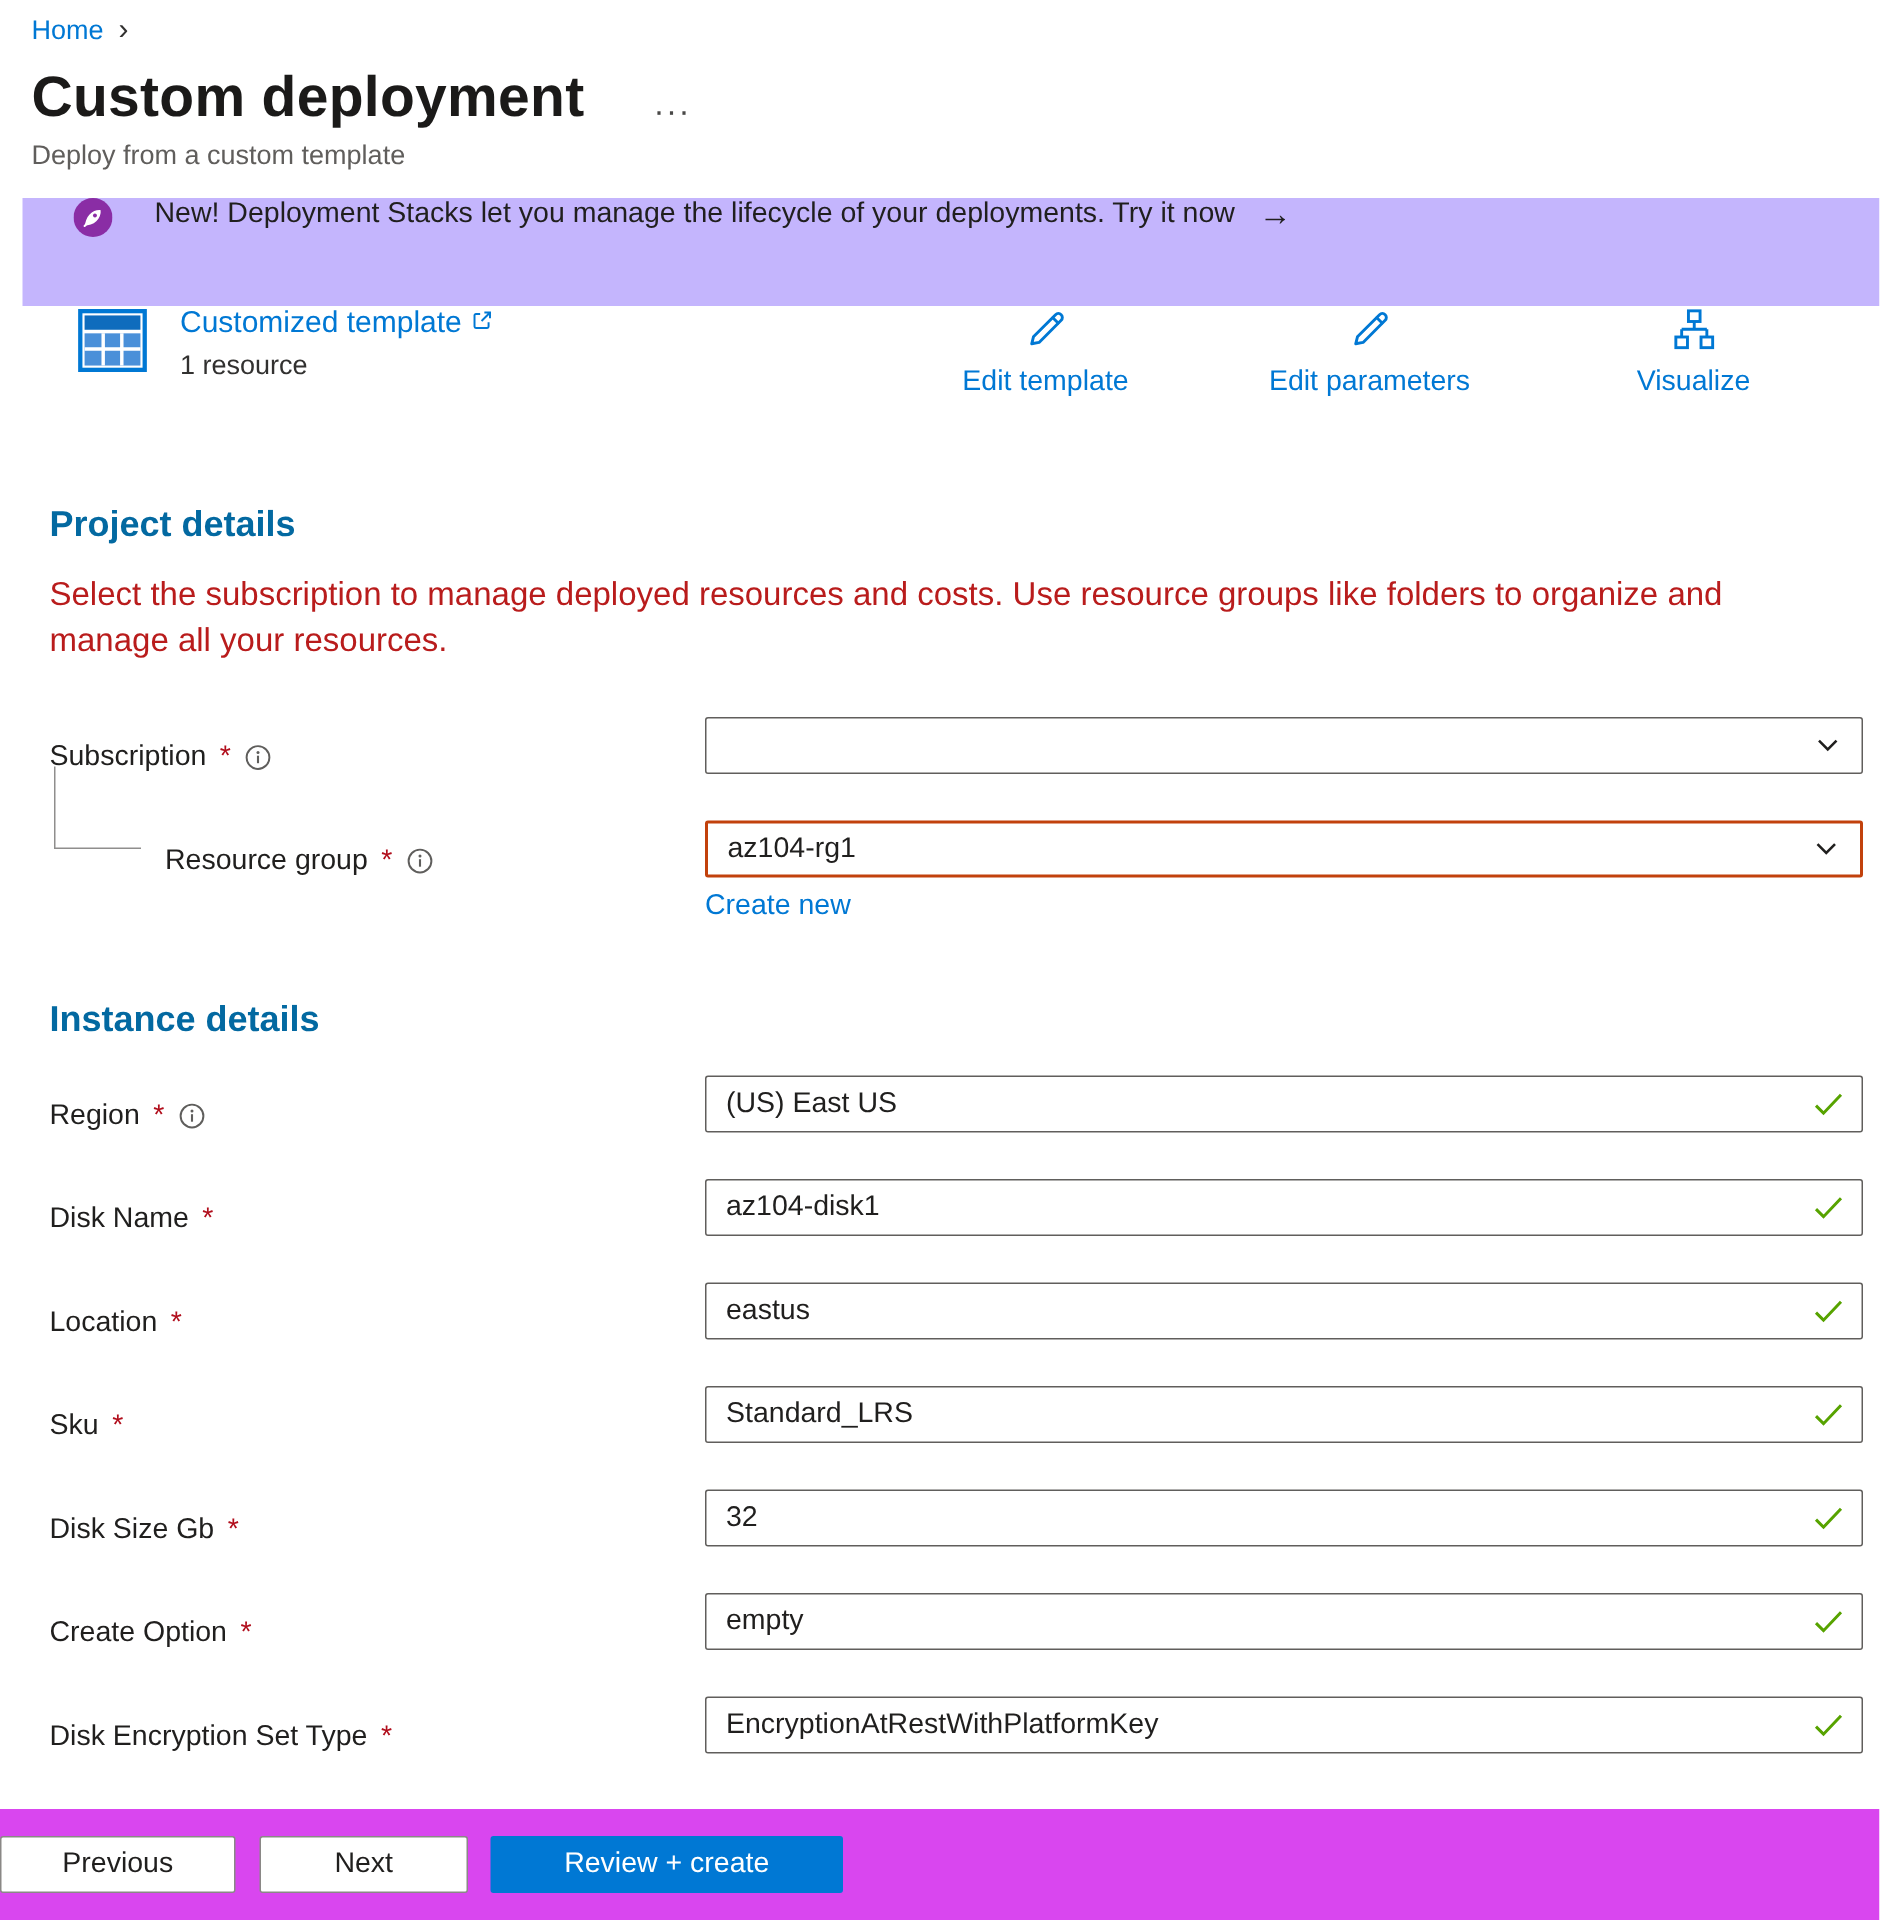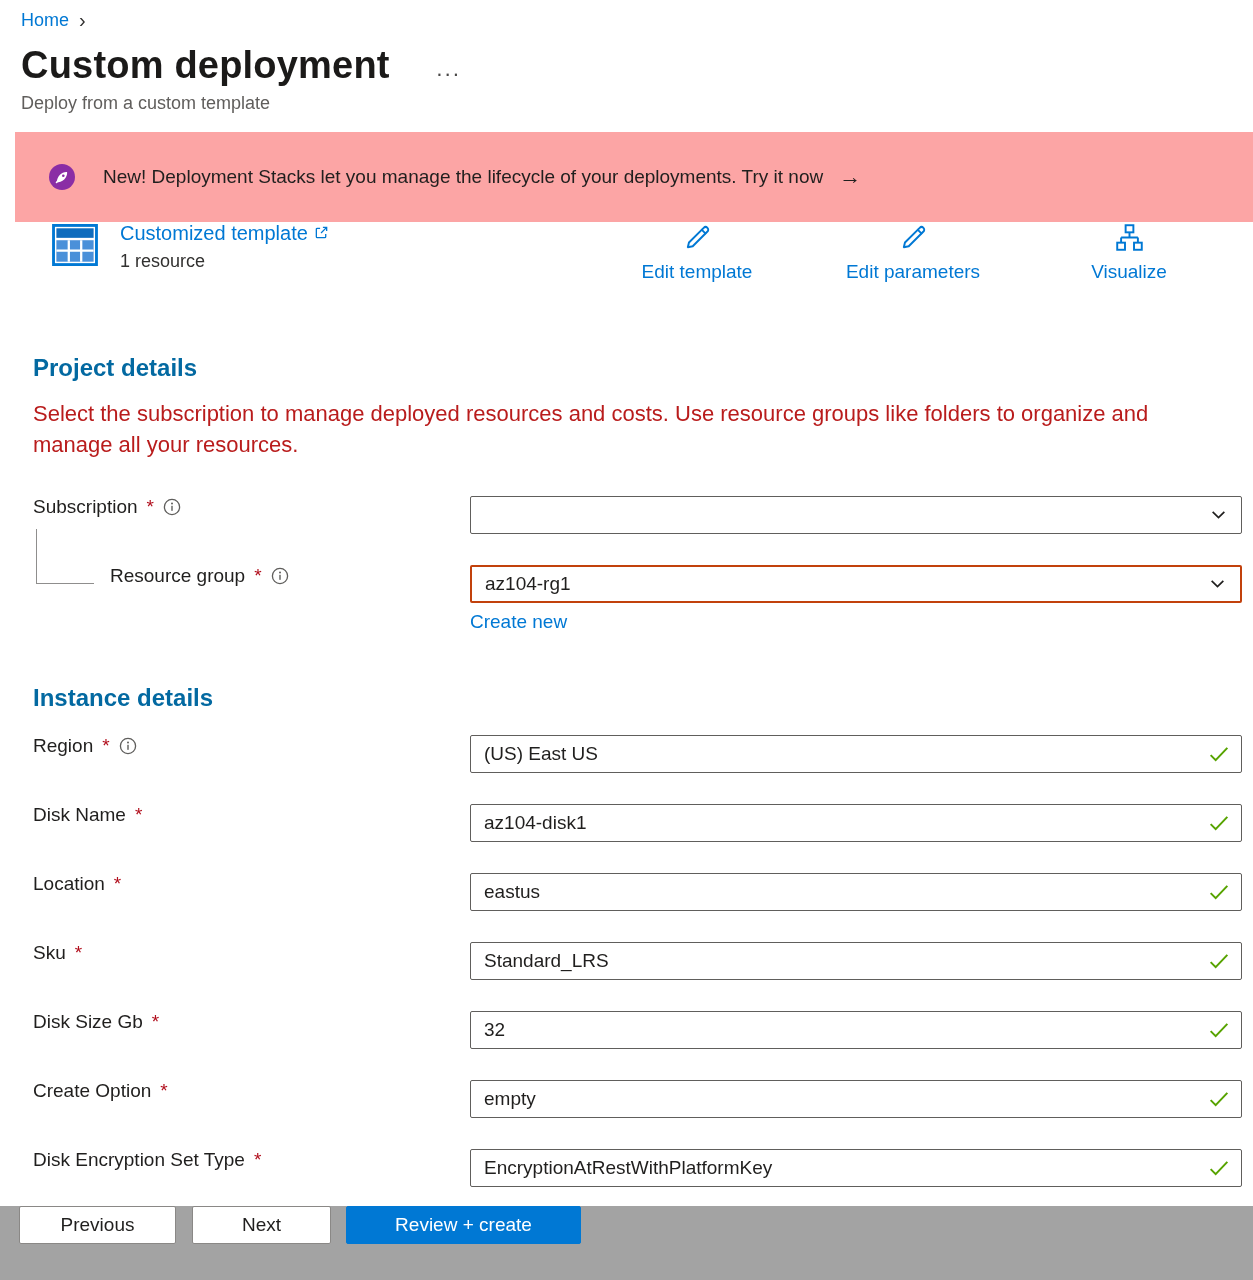--- a/index.html
+++ b/index.html
@@ -12,59 +12,59 @@
   a{color:#0078d4;text-decoration:none;cursor:pointer}
 
   .breadcrumb{margin:10px 0 0 21px;font-size:18px;display:flex;gap:10px}
   .crumb-sep{color:#323130;font-size:20px;line-height:1}
 
   .title-row{margin:13px 0 0 21px;display:flex;align-items:flex-end}
   h1{margin:0;font-size:38px;font-weight:700;color:#1b1a19;letter-spacing:.2px}
   .more{margin-left:46px;font-size:22px;color:#494847;letter-spacing:1px;cursor:pointer;user-select:none}
   .subtitle{margin:6px 0 0 21px;font-size:18px;color:#605e5c}
 
-  .banner{margin:18px 0 0 15px;width:1238px;height:90px;background:#fca5a5;display:flex;align-items:center;cursor:pointer}
+  .banner{margin:18px 0 0 15px;width:1238px;height:72px;background:#c4b5fd;display:flex;cursor:pointer}
   .rocket{margin-left:34px;width:26px;height:26px;flex:none;display:flex}
   .banner-text{margin-left:28px;font-size:19px;color:#201f1e}
   .banner-arrow{margin-left:16px;font-size:22px;color:#201f1e;line-height:1}
 
   .template-row{position:relative;height:88px}
   .tpl-left{display:flex;margin-left:52px}
   .tpl-icon{width:46px;height:42px;margin-top:2px;display:flex}
   .tpl-info{margin-left:22px}
   .tpl-title-line{display:flex;align-items:flex-start;gap:6px;font-size:20px}
   .tpl-sub{margin-top:6px;font-size:18px;color:#323130}
   .tpl-actions{position:absolute;top:0;right:16px;display:flex}
   .action{width:216px;display:flex;flex-direction:column;align-items:center;gap:4px;cursor:pointer}
   .action-label{font-size:19px;color:#0078d4}
 
   h2{margin:0;font-size:24px;font-weight:700;color:#0369a1}
   .h-project{margin:44px 0 0 33px}
   .desc{margin:16px 0 0 33px;width:1150px;font-size:22px;line-height:31px;color:#b91c1c}
 
   .form{margin-top:36px;position:relative}
-  .form-row{display:flex;align-items:flex-start;margin:0 0 31px 0}
+  .form-row{display:flex;align-items:flex-end;margin:0 0 31px 0}
   .form-row.rg{margin-bottom:8px}
   .label-cell{width:470px;flex:none;padding-left:33px;display:flex;align-items:center;gap:9px;font-size:19px;color:#201f1e}
   .rg .label-cell{padding-left:110px}
   .req{color:#b10e1c;font-size:19px}
   .info-icon{display:flex;cursor:pointer}
 
   .input-box{flex:1;margin-right:11px;height:38px;border:1px solid #605e5c;border-radius:2px;background:#fff;position:relative;display:flex;align-items:center;padding:0 46px 0 13px;font-size:19px;color:#201f1e;cursor:pointer}
   .input-box.focused{border:2px solid #c2410c}
   .chevron{position:absolute;right:14px;top:50%;transform:translateY(-50%);display:flex}
   .check{position:absolute;right:12px;top:50%;transform:translateY(-50%);display:flex}
 
   .connector{position:absolute;left:36px;top:33px;width:58px;height:55px;border-left:1px solid #8f8e8d;border-bottom:1px solid #8f8e8d}
   .create-new{margin:0 0 0 470px;font-size:19px}
 
   .h-instance{margin:51px 0 0 33px}
   .instance-form{margin-top:23px}
 
-  .footer{position:absolute;left:0;right:0;bottom:0;height:74px;background:#a3a3a3;display:flex;align-items:flex-start;padding-left:19px}
+  .footer{position:absolute;left:0;right:0;bottom:0;height:74px;background:#d946ef;display:flex;align-items:center;}
   .btn{height:38px;border-radius:2px;font-size:19px;font-family:inherit;background:#fff;border:1px solid #8a8886;color:#201f1e;cursor:pointer}
   .btn-previous{width:157px}
   .btn-next{width:139px;margin-left:16px}
   .btn-primary{width:235px;margin-left:15px;background:#0078d4;border:1px solid #0078d4;color:#fff}
 </style>
 </head>
 <body>
 
 <div class="page">
 

